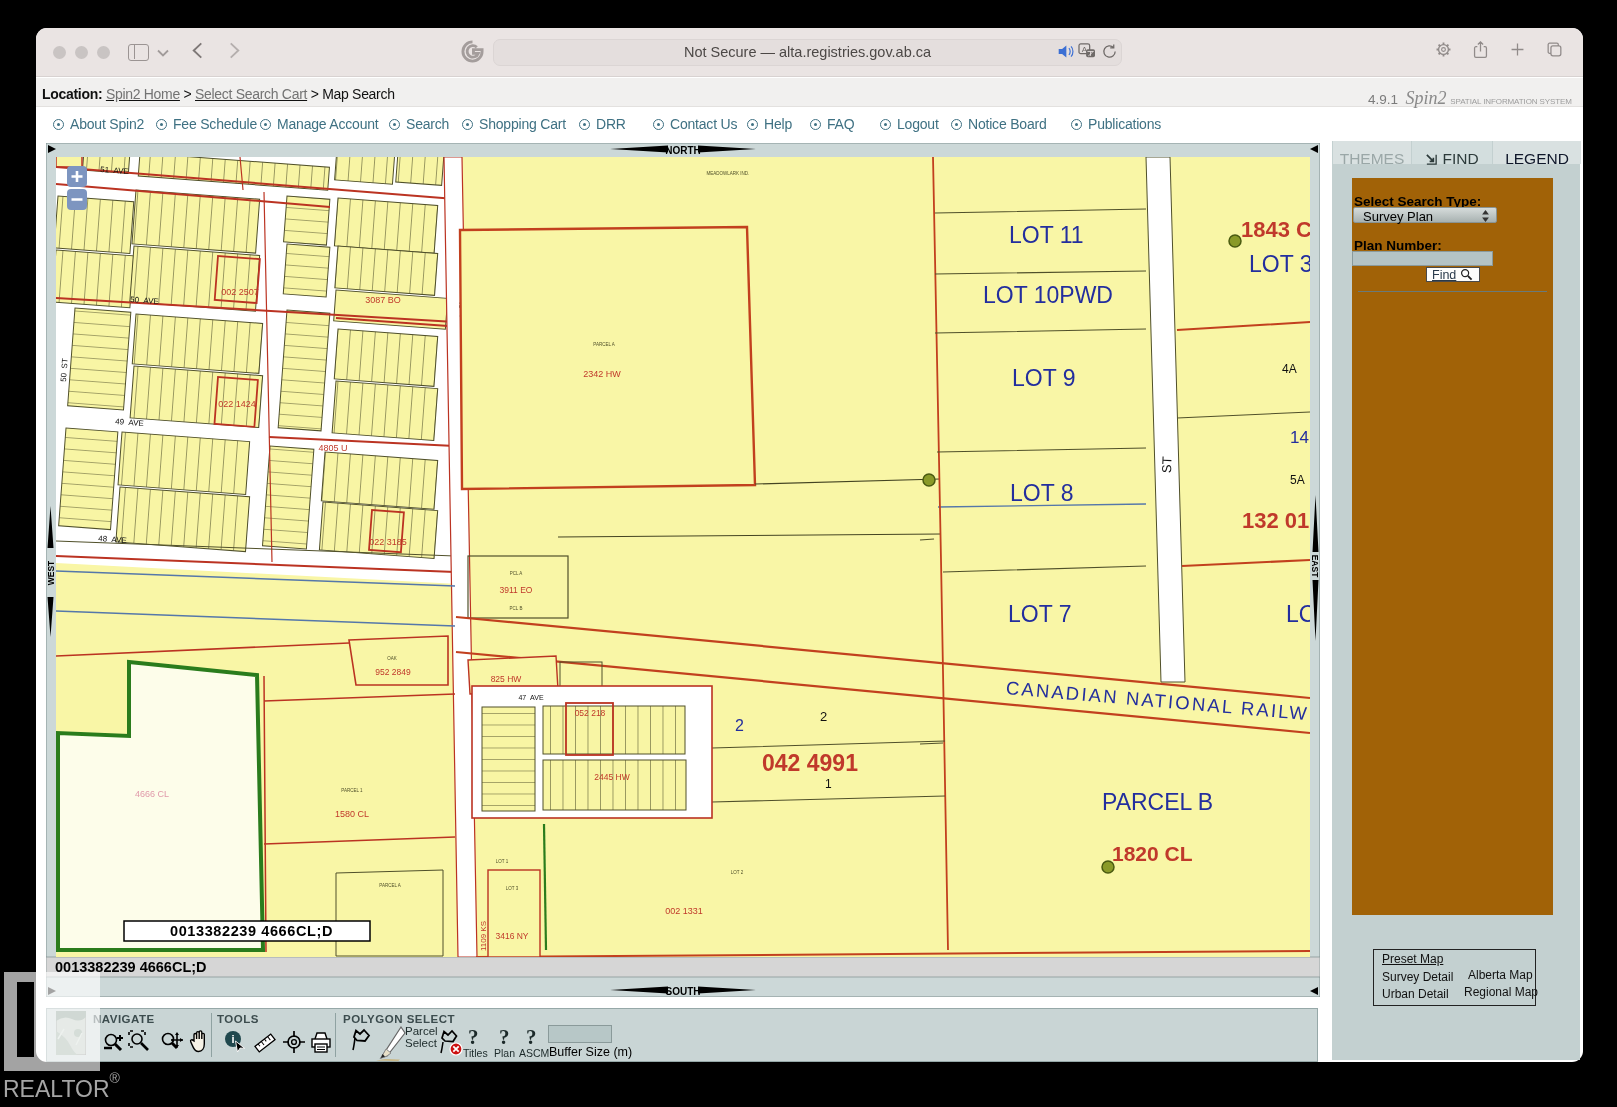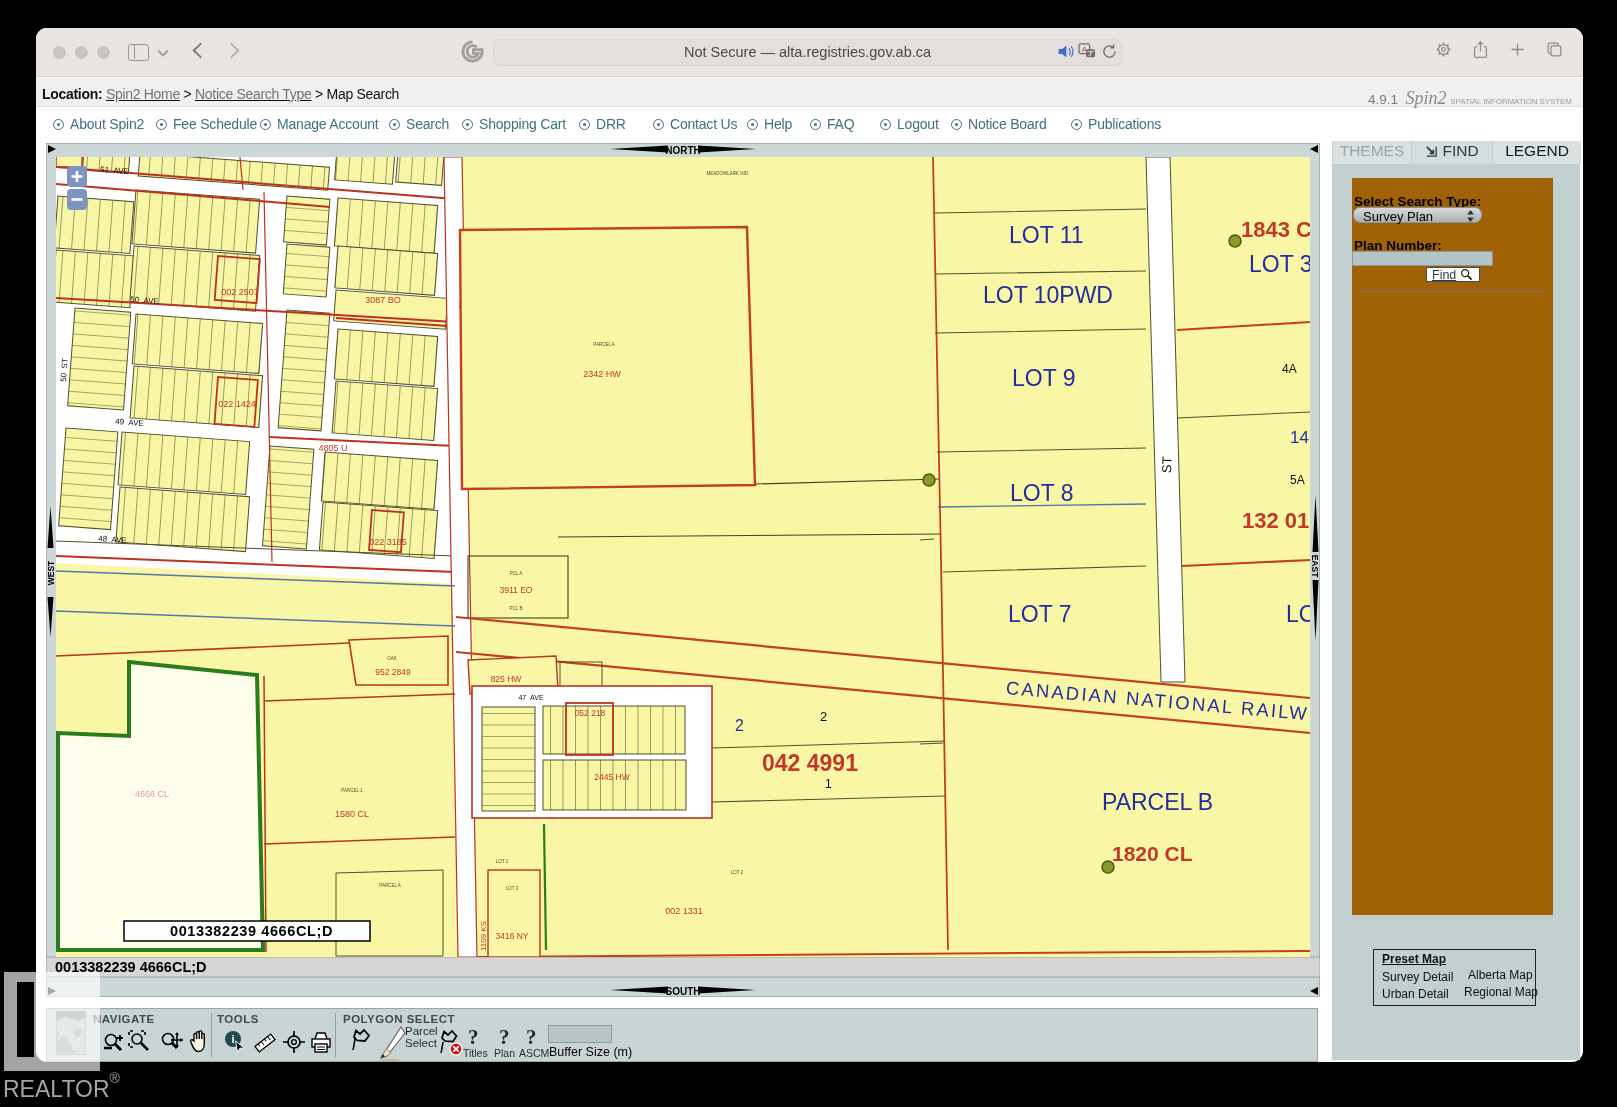--- a/index.html
+++ b/index.html
@@ -11,21 +11,21 @@
 #addr{position:absolute;left:457px;top:11px;width:629px;height:27px;background:#e4dedd;border:1px solid #dbd5d4;border-radius:7px;color:#4c4846;font-size:14.5px;text-align:center;line-height:25px}
 .rico{position:absolute;top:12px;width:19px;height:19px}
 #crumb{position:absolute;left:36px;top:78px;width:1547px;height:29px;background:#f1f0ef;border-bottom:1px solid #e3e1df;font-size:14px;letter-spacing:-.3px;color:#111;padding:8px 0 0 6px}
 #crumb a{color:#737373}
 #nav{position:absolute;left:36px;top:108px;width:1547px;height:30px;background:#fff;font-size:14px;letter-spacing:-.2px;color:#3f7183}
 .nvi{position:absolute;top:8px;white-space:nowrap}
 .ic{display:inline-block;width:11px;height:11px;border:1.5px solid #3f7183;border-radius:50%;position:relative;margin-right:6px;vertical-align:-1px}
 .ic:before{content:"";position:absolute;left:2.5px;top:2.5px;width:3px;height:3px;border-radius:50%;background:#3f7183}
 #ver{position:absolute;left:1368px;top:88px;color:#8b8b8b;font-size:13.5px}
 #sidebar{position:absolute;left:1332px;top:141px;width:248px;height:919px;background:#c3d0d0}
-.tab{position:absolute;top:0;height:23px;font-size:15.5px;text-align:center;padding-top:1px}
+.tab{position:absolute;top:0;height:23px;font-size:15.5px;text-align:center;padding-top:9px}
 #panel{position:absolute;left:20px;top:37px;width:201px;height:737px;background:#a16207}
 #toolbar{position:absolute;left:46px;top:1008px;width:1272px;height:54px;background:#c9d5d5;border:1px solid #96a8a8}
 .tbl{position:absolute;top:4px;font-size:11.5px;font-weight:bold;color:#3c4c4e;letter-spacing:.5px}
 .tdiv{position:absolute;top:4px;bottom:4px;width:1px;background:#8fa2a2}
 .ticon{position:absolute;width:24px;height:24px}
 .qm{position:absolute;top:16px;font-size:21px;font-weight:bold;color:#1c2a2a;font-family:"Liberation Serif",serif}
 .ql{position:absolute;top:38px;font-size:10.5px;color:#1c2a2a}
 #rtext{position:absolute;left:3px;top:1070px;color:#a5a5a5;font-size:23px;letter-spacing:0px}
 #rtext sup{font-size:14px;vertical-align:14px}
 svg text{font-family:"Liberation Sans",sans-serif}
@@ -71,21 +71,21 @@
       <path d="M8 8.5H6.2A1.7 1.7 0 0 0 4.5 10.2v10.1A1.7 1.7 0 0 0 6.2 22h11.6a1.7 1.7 0 0 0 1.7-1.7V10.2a1.7 1.7 0 0 0-1.7-1.7H16M12 14.5V2.6M8.7 5.6L12 2.3l3.3 3.3"></path>
     </svg>
     <svg class="rico" style="left:1472px" viewBox="0 0 24 24" fill="none" stroke="#918b8a" stroke-width="1.6">
       <path d="M12 4.5v15M4.5 12h15"></path>
     </svg>
     <svg class="rico" style="left:1509px" viewBox="0 0 24 24" fill="none" stroke="#918b8a" stroke-width="1.6">
       <rect x="7.5" y="7.5" width="12.5" height="12.5" rx="2.5"></rect>
       <path d="M16.8 7.5V5.8a1.8 1.8 0 0 0-1.8-1.8H5.8A1.8 1.8 0 0 0 4 5.8V15a1.8 1.8 0 0 0 1.8 1.8h1.7"></path>
     </svg>
 </div>
-<div id="crumb"><b>Location:</b> <u><a>Spin2 Home</a></u> &gt; <u><a>Notice Search Type</a></u> &gt; <b style="font-weight:normal">Map Search</b></div>
+<div id="crumb"><b>Location:</b> <u><a>Spin2 Home</a></u> &gt; <u><a>Select Search Cart</a></u> &gt; <b style="font-weight:normal">Map Search</b></div>
 <div id="nav">
   <div class="nvi" style="left:17px"><span class="ic"></span>About Spin2</div>
   <div class="nvi" style="left:120px"><span class="ic"></span>Fee Schedule</div>
   <div class="nvi" style="left:224px"><span class="ic"></span>Manage Account</div>
   <div class="nvi" style="left:353px"><span class="ic"></span>Search</div>
   <div class="nvi" style="left:426px"><span class="ic"></span>Shopping Cart</div>
   <div class="nvi" style="left:543px"><span class="ic"></span>DRR</div>
   <div class="nvi" style="left:617px"><span class="ic"></span>Contact Us</div>
   <div class="nvi" style="left:711px"><span class="ic"></span>Help</div>
   <div class="nvi" style="left:774px"><span class="ic"></span>FAQ</div>
@@ -280,33 +280,33 @@
 </svg></div>
 <div id="sidebar">
     <div class="tab" style="left:1px;width:78px;background:#d9e1e1;color:#9aa7a7">THEMES</div>
     <div class="tab" style="left:80px;width:80px;background:#d3dede;color:#2c3a3a"><svg width="13" height="13" viewBox="0 0 14 14" style="vertical-align:-2px">
         <path d="M2 2l7 7M9 5v4H5" stroke="#2c3a3a" stroke-width="1.8" fill="none"></path>
         <path d="M12 2v10H2" stroke="#2c3a3a" stroke-width="1.4" fill="none"></path>
       </svg> FIND</div>
     <div class="tab" style="left:161px;width:88px;background:#d9e1e1;color:#0f172a">LEGEND</div>
     <div id="panel">
       <div class="abs" style="left:2px;top:16px;font-weight:bold;font-size:13.5px">Select Search Type:</div>
-      <div class="abs" style="left:1px;top:29px;width:129px;height:16px;background:linear-gradient(#d6dcdb,#a8b2b1);border:1px solid #8a9493;border-radius:7px;font-size:13px;padding:1px 0 0 9px">Survey Plan<svg width="9" height="12" viewBox="0 0 9 12" style="position:absolute;right:6px;top:2px">
+      <div class="abs" style="left:1px;top:29px;width:144px;height:16px;background:linear-gradient(#d6dcdb,#a8b2b1);border:1px solid #8a9493;border-radius:2px;font-size:13px;padding:1px 0 0 9px">Survey Plan<svg width="9" height="12" viewBox="0 0 9 12" style="position:absolute;right:6px;top:2px">
           <path d="M4.5 0l3.4 4.6H1.1zM4.5 12L1.1 7.4h6.8z" fill="#333"></path>
         </svg></div>
       <div class="abs" style="left:2px;top:60px;font-weight:bold;font-size:13.5px">Plan Number:</div>
       <div class="abs" style="left:0px;top:73px;width:141px;height:15px;background:#b4c3c5;border:1px solid #8a9a9c"></div>
       <div class="abs" style="left:74px;top:89px;width:54px;height:15px;background:#fdfdfb;border:1px solid #4a4a4a;font-size:12.5px;line-height:13px;padding-left:5px"><u style="color:#2a3a4a">Find</u> <svg width="13" height="13" viewBox="0 0 14 14" style="vertical-align:-2px">
           <circle cx="5.5" cy="5.5" r="3.8" fill="none" stroke="#222" stroke-width="1.3"></circle>
           <path d="M8.5 8.5l4 4" stroke="#222" stroke-width="2"></path>
         </svg></div>
       <div class="abs" style="left:6px;top:113px;width:189px;border-top:1px solid #6a7a7a"></div>
     </div>
     <div class="abs" style="left:41px;top:808px;width:163px;height:57px;border:1px solid #222;font-size:12px;color:#111;white-space:nowrap">
-      <div class="abs" style="left:8px;top:2px;font-weight:bold;text-decoration:underline">Preset Map</div>
+      <div class="abs" style="left:8px;top:2px;font-weight:normal;text-decoration:underline">Preset Map</div>
       <div class="abs" style="left:8px;top:20px">Survey Detail</div>
       <div class="abs" style="left:94px;top:18px">Alberta Map</div>
       <div class="abs" style="left:8px;top:37px">Urban Detail</div>
       <div class="abs" style="left:90px;top:35px">Regional Map</div>
     </div>
 </div>
 <div id="toolbar">
   <svg class="abs" style="left:9px;top:2px" width="30" height="44">
       <rect width="30" height="44" fill="#b9c4bc" stroke="#777"></rect>
       <path d="M0 10 Q8 4 16 8 T30 6 L30 0 L0 0 Z" fill="#7d9488"></path>

